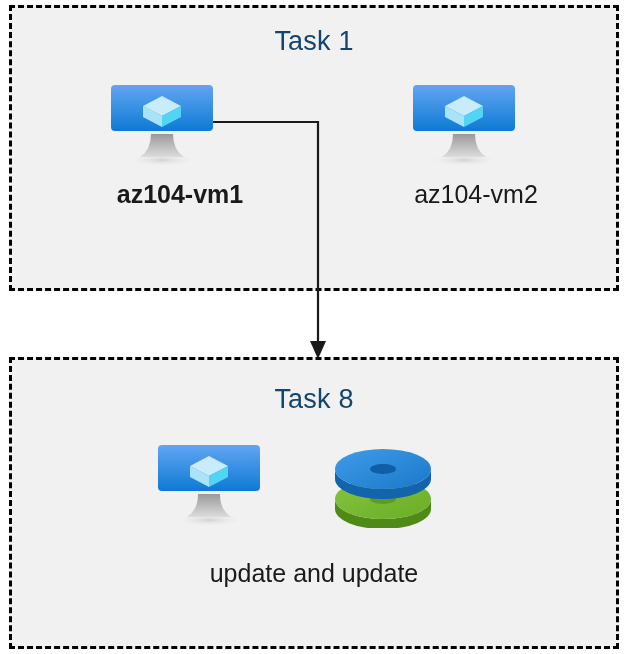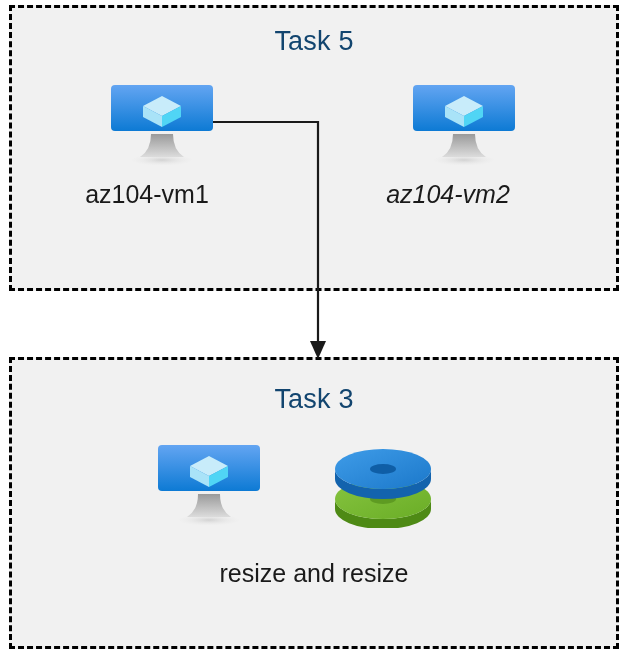--- a/index.html
+++ b/index.html
@@ -81,22 +81,22 @@
 
   
   .vm-label {
     position: absolute;
     text-align: center;
     color: #1a1a1a;
     font-size: 25px;
     line-height: 33px;
     white-space: nowrap;
   }
-  #vm1-label { left: 37px;  top: 178px; width: 220px; }
-  #vm2-label { left: 338px; top: 178px; width: 220px; font-style: italic; }
+  #vm1-label { left: 70px;  top: 178px; width: 220px; font-weight: bold; }
+  #vm2-label { left: 366px; top: 178px; width: 220px; }
 
   #task2-label {
     position: absolute;
     left: 9px;
     top: 557px;
     width: 610px;
     text-align: center;
     color: #1a1a1a;
     font-size: 25px;
     line-height: 33px;
@@ -112,21 +112,21 @@
     pointer-events: none;
   }
 </style>
 </head>
 <body>
 
 <div class="canvas">
 
   <div class="task-box" id="task1-box"></div>
 
-  <div class="task-title" id="task1-title">Task 5</div>
+  <div class="task-title" id="task1-title">Task 1</div>
 
   <div class="vm-icon" id="vm1-icon">
     <svg viewBox="0 0 104 82" xmlns="http://www.w3.org/2000/svg">
       <defs>
         <linearGradient id="scr1" x1="0" y1="0" x2="0" y2="1">
           <stop offset="0" stop-color="#63a5f2"></stop>
           <stop offset="1" stop-color="#0d7ad4"></stop>
         </linearGradient>
         <linearGradient id="stand1" x1="0" y1="0" x2="0" y2="1">
           <stop offset="0" stop-color="#9a9a9a"></stop>
@@ -178,21 +178,21 @@
       </g>
     </svg>
   </div>
 
   <div class="vm-label" id="vm2-label">
     <div>az104-vm2</div>
   </div>
 
   <div class="task-box" id="task2-box"></div>
 
-  <div class="task-title" id="task2-title">Task 3</div>
+  <div class="task-title" id="task2-title">Task 8</div>
 
   <div class="vm-icon" id="vm3-icon">
     <svg viewBox="0 0 104 82" xmlns="http://www.w3.org/2000/svg">
       <defs>
         <linearGradient id="scr3" x1="0" y1="0" x2="0" y2="1">
           <stop offset="0" stop-color="#63a5f2"></stop>
           <stop offset="1" stop-color="#0d7ad4"></stop>
         </linearGradient>
         <linearGradient id="stand3" x1="0" y1="0" x2="0" y2="1">
           <stop offset="0" stop-color="#9a9a9a"></stop>
@@ -230,20 +230,20 @@
       <path d="M2 56 a48 20 0 0 0 96 0 v10 a48 20 0 0 1 -96 0 z" fill="#4e8a15"></path>
       <ellipse cx="50" cy="56" rx="48" ry="20" fill="url(#gtop)"></ellipse>
       <ellipse cx="50" cy="56" rx="13" ry="5" fill="#5e9b22"></ellipse>
 
       <path d="M2 26 a48 20 0 0 0 96 0 v10 a48 20 0 0 1 -96 0 z" fill="#1363ad"></path>
       <ellipse cx="50" cy="26" rx="48" ry="20" fill="url(#btop)"></ellipse>
       <ellipse cx="50" cy="26" rx="13" ry="5" fill="#0f5ea6"></ellipse>
     </svg>
   </div>
 
-  <div id="task2-label">resize and resize</div>
+  <div id="task2-label">update and update</div>
 
   <svg id="connector" viewBox="0 0 628 654" xmlns="http://www.w3.org/2000/svg">
     <path d="M213 122 H318 V345" fill="none" stroke="#1a1a1a" stroke-width="2.2"></path>
     <polygon points="318,359 310,341 326,341" fill="#1a1a1a"></polygon>
   </svg>
 
 </div>
 
 </body></html>

